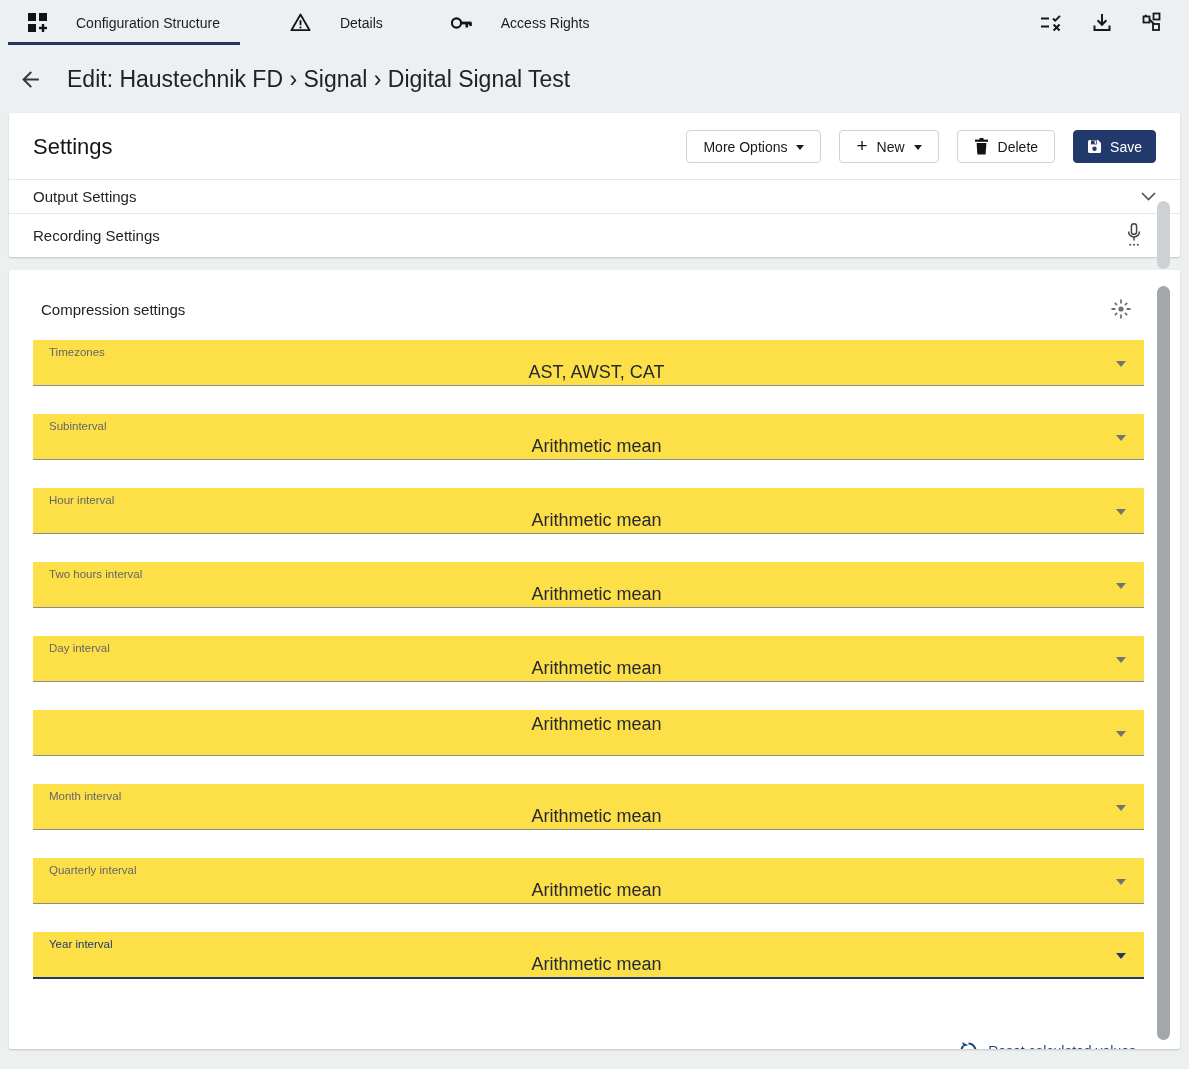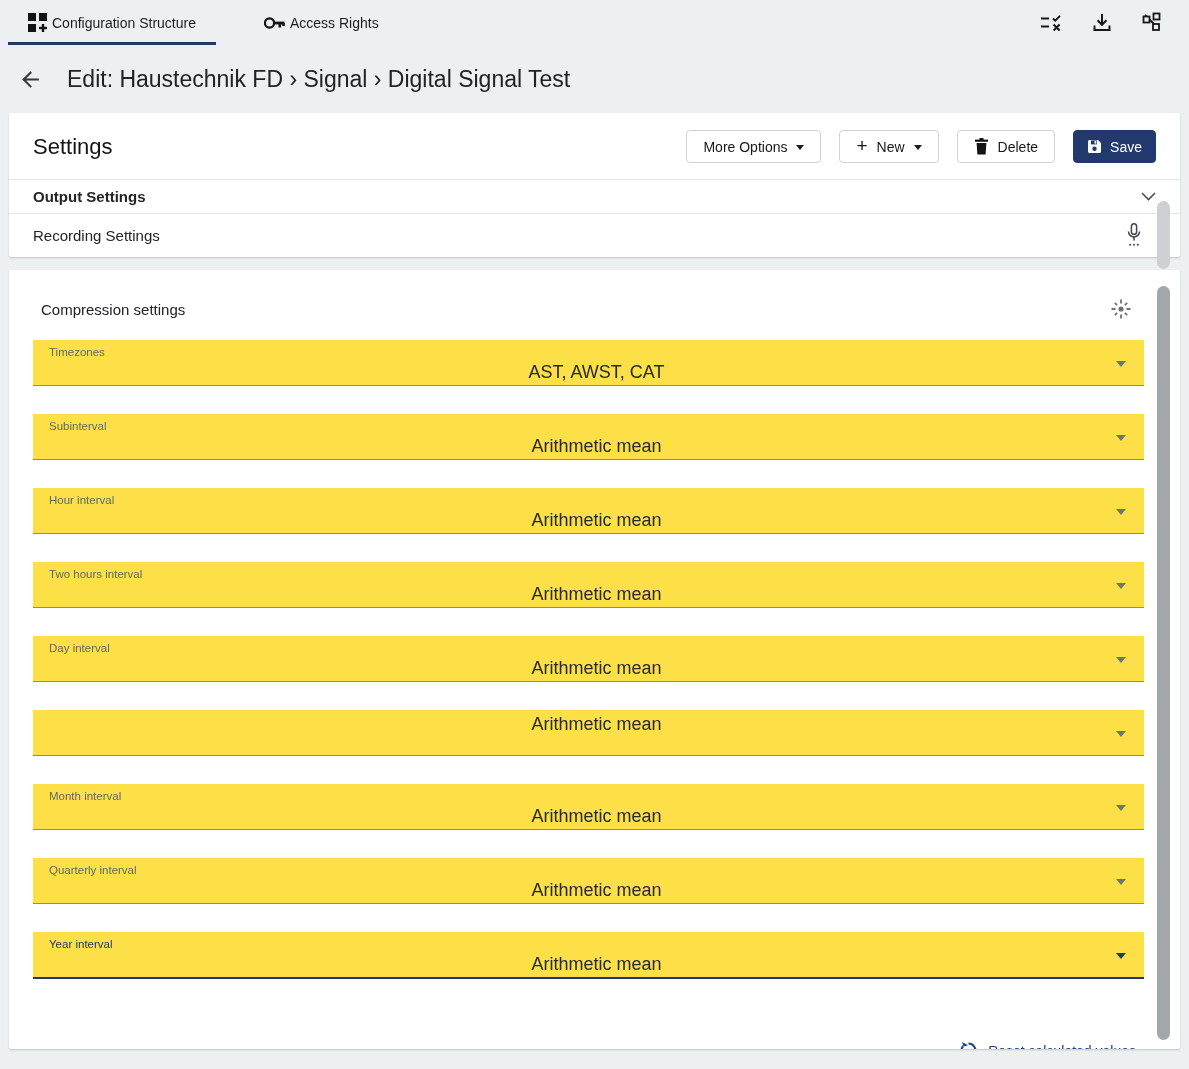--- a/index.html
+++ b/index.html
@@ -7,21 +7,21 @@
   body {
     font-family: "Liberation Sans", sans-serif;
     background: #edf0f0;
     position: relative;
     overflow: hidden;
     color: #1f2125;
   }
   
   .tabbar { display:flex; align-items:stretch; height:45px; }
   .tab {
-    display:flex; align-items:center; gap:5px; padding:0 20px;
+    display:flex; align-items:center; gap:29px; padding:0 20px;
     font-size:14px; color:#1c1d20; cursor:pointer; position:relative;
   }
   .tab:first-child { margin-left:8px; }
   .tab.active::after {
     content:""; position:absolute; left:0; right:0; bottom:0; height:3px;
     background:#24385c;
   }
   .tab-actions { margin-left:auto; display:flex; align-items:center; gap:30px; padding-right:24px; }
   .icon-btn { background:none; border:none; cursor:pointer; display:flex; align-items:center; }
   
@@ -43,21 +43,21 @@
   .btn-save { background:#21396b; border-color:#21396b; color:#fff; padding:0 13px; gap:8px; }
   .caret-down {
     width:0; height:0; border-left:4.5px solid transparent; border-right:4.5px solid transparent;
     border-top:5px solid #1b1c1f; display:inline-block; margin-top:1px;
   }
   .plus-glyph { font-size:19px; font-weight:400; line-height:1; margin-top:-2px; }
   .srow {
     display:flex; align-items:center; justify-content:space-between;
     padding:0 24px; border-top:1px solid #e5e7e9; font-size:15px; color:#222429;
   }
-  .srow-output { height:34px;font-weight:bold; }
+  .srow-output { height:34px; }
   .srow-recording { height:44px; }
   .srow-right { display:flex; align-items:center; }
   
   .card-compression { margin-top:13px; height:779px; overflow:hidden; position:relative; }
   .comp-head {
     display:flex; align-items:center; justify-content:space-between;
     padding:28px 48px 20px 32px; font-size:15px; color:#202226;
   }
   .field {
     position:relative; height:46px; margin:0 36px 28px 24px;
@@ -92,20 +92,30 @@
     <span>
       <svg width="19" height="19" viewBox="0 0 19 19">
         <rect x="0" y="0" width="8" height="8" fill="#121316"></rect>
         <rect x="11" y="0" width="8" height="8" fill="#121316"></rect>
         <rect x="0" y="11" width="8" height="8" fill="#121316"></rect>
         <rect x="13.8" y="11" width="2.4" height="8" fill="#121316"></rect>
         <rect x="11" y="13.8" width="8" height="2.4" fill="#121316"></rect>
       </svg>
     </span>
     <span>Configuration Structure</span>
+  </div>
+  <div class="tab" style="margin-left:30px;">
+    <span>
+      <svg width="21" height="19" viewBox="0 0 21 19">
+        <path d="M10.5 1.5 L19.6 17.2 H1.4 Z" fill="none" stroke="#121316" stroke-width="1.8" stroke-linejoin="round"></path>
+        <rect x="9.6" y="7.2" width="1.8" height="5" fill="#121316"></rect>
+        <rect x="9.6" y="13.6" width="1.8" height="1.8" fill="#121316"></rect>
+      </svg>
+    </span>
+    <span>Details</span>
   </div>
   <div class="tab" style="margin-left:28px;">
     <span>
       <svg width="21" height="12" viewBox="0 0 21 12">
         <circle cx="5.5" cy="6" r="4.6" fill="none" stroke="#121316" stroke-width="2.2"></circle>
         <rect x="10" y="4.6" width="10.5" height="2.8" fill="#121316"></rect>
         <rect x="14.5" y="6" width="2.6" height="4.5" fill="#121316"></rect>
         <rect x="18.2" y="6" width="2.6" height="3" fill="#121316"></rect>
       </svg>
     </span>

